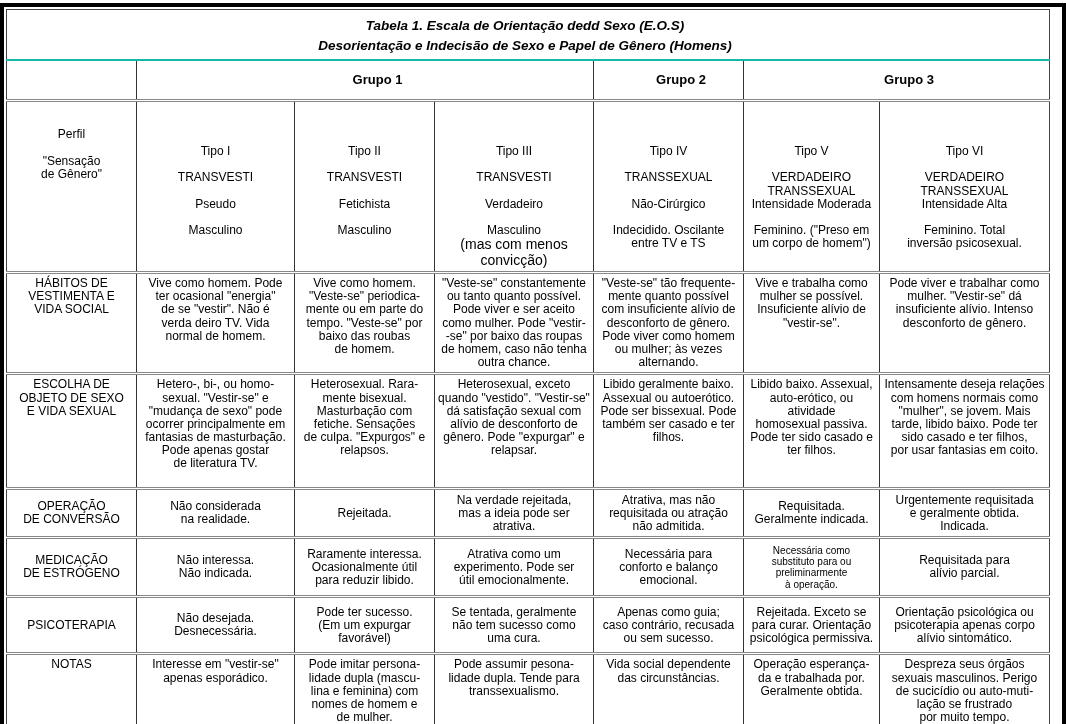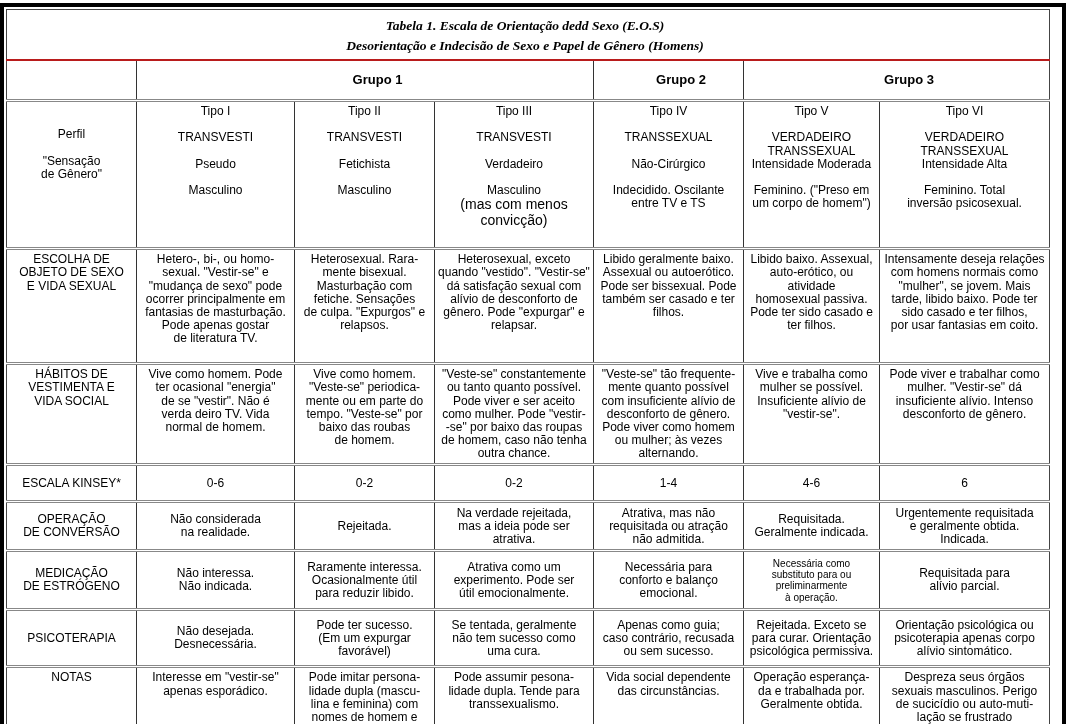--- a/index.html
+++ b/index.html
@@ -4,25 +4,25 @@
 <style>
   html,body{margin:0;padding:0;background:#fff;}
   body{font-family:"Liberation Sans","DejaVu Sans",sans-serif;color:#000;}
   .page{width:1054px;margin:3px auto;border:4px solid #000;padding:2px;background:#fff;}
   table{border-collapse:collapse;width:1043px;table-layout:fixed;border:1px solid #444;}
   td{border-left:1px solid #333;border-top:3px double #888;vertical-align:top;
      text-align:center;padding:3px 2px;font-size:12px;line-height:1.1;
      white-space:pre-line;overflow:hidden;}
   td:first-child{border-left:none;}
   tr.first td{border-top:none;}
-  tr.thinline td{border-top:2px solid #b91c1c;padding-left:27px;}
+  tr.thinline td{border-top:2px solid #14b8a6;padding-left:27px;}
   .titlecell{font-weight:bold;font-style:italic;font-size:13.5px;line-height:1.45;
-     text-align:center;padding:6px 8px 4px 2px;font-family:Liberation Serif, serif;}
+     text-align:center;padding:6px 8px 4px 2px;}
   .groupcell{font-weight:bold;font-size:13px;vertical-align:middle;}
-  .tipo{margin-bottom:13px;}
+  .tipo{margin-bottom:13px;margin-top:40px;}
   .vmid{vertical-align:middle;}
   .small{font-size:10px;line-height:1.12;}
   .xsmall{font-size:14px;line-height:1.1;}
   .labelpad{padding-top:26px;margin-left:9px;}
 </style>
 </head>
 <body>
 
 <div class="page">
 <table>
@@ -79,20 +79,59 @@
 Intensidade Moderada
 
 Feminino. ("Preso em
 um corpo de homem")</div></td>
     <td><div class="tipo">Tipo VI</div><div>VERDADEIRO
 TRANSSEXUAL
 Intensidade Alta
 
 Feminino. Total
 inversão psicosexual.</div></td>
+  </tr>
+
+  <tr>
+    <td height="82">HÁBITOS DE
+VESTIMENTA E
+VIDA SOCIAL</td>
+    <td>Vive como homem. Pode
+ter ocasional "energia"
+de se "vestir". Não é
+verda deiro TV. Vida
+normal de homem.</td>
+    <td>Vive como homem.
+"Veste-se" periodica-
+mente ou em parte do
+tempo. "Veste-se" por
+baixo das roubas
+de homem.</td>
+    <td>"Veste-se" constantemente
+ou tanto quanto possível.
+Pode viver e ser aceito
+como mulher. Pode "vestir-
+-se" por baixo das roupas
+de homem, caso não tenha
+outra chance.</td>
+    <td>"Veste-se" tão frequente-
+mente quanto possível
+com insuficiente alívio de
+desconforto de gênero.
+Pode viver como homem
+ou mulher; às vezes
+alternando.</td>
+    <td>Vive e trabalha como
+mulher se possível.
+Insuficiente alívio de
+"vestir-se".</td>
+    <td>Pode viver e trabalhar como
+mulher. "Vestir-se" dá
+insuficiente alívio. Intenso
+desconforto de gênero.</td>
   </tr>
 
   <tr>
     <td height="106">ESCOLHA DE
 OBJETO DE SEXO
 E VIDA SEXUAL</td>
     <td>Hetero-, bi-, ou homo-
 sexual. "Vestir-se" e
 "mudança de sexo" pode
 ocorrer principalmente em
@@ -122,68 +161,20 @@
 Pode ter sido casado e
 ter filhos.</td>
     <td>Intensamente deseja relações
 com homens normais como
 "mulher", se jovem. Mais
 tarde, libido baixo. Pode ter
 sido casado e ter filhos,
 por usar fantasias em coito.</td>
   </tr>
 
-  <tr>
-    <td height="82">HÁBITOS DE
-VESTIMENTA E
-VIDA SOCIAL</td>
-    <td>Vive como homem. Pode
-ter ocasional "energia"
-de se "vestir". Não é
-verda deiro TV. Vida
-normal de homem.</td>
-    <td>Vive como homem.
-"Veste-se" periodica-
-mente ou em parte do
-tempo. "Veste-se" por
-baixo das roubas
-de homem.</td>
-    <td>"Veste-se" constantemente
-ou tanto quanto possível.
-Pode viver e ser aceito
-como mulher. Pode "vestir-
--se" por baixo das roupas
-de homem, caso não tenha
-outra chance.</td>
-    <td>"Veste-se" tão frequente-
-mente quanto possível
-com insuficiente alívio de
-desconforto de gênero.
-Pode viver como homem
-ou mulher; às vezes
-alternando.</td>
-    <td>Vive e trabalha como
-mulher se possível.
-Insuficiente alívio de
-"vestir-se".</td>
-    <td>Pode viver e trabalhar como
-mulher. "Vestir-se" dá
-insuficiente alívio. Intenso
-desconforto de gênero.</td>
-  </tr>
-
-  <tr>
-    <td height="28" class="vmid">ESCALA KINSEY*</td>
-    <td class="vmid">0-6</td>
-    <td class="vmid">0-2</td>
-    <td class="vmid">0-2</td>
-    <td class="vmid">1-4</td>
-    <td class="vmid">4-6</td>
-    <td class="vmid">6</td>
-  </tr>
 
   <tr>
     <td height="40" class="vmid">OPERAÇÃO
 DE CONVERSÃO</td>
     <td class="vmid">Não considerada
 na realidade.</td>
     <td class="vmid">Rejeitada.</td>
     <td class="vmid">Na verdade rejeitada,
 mas a ideia pode ser
 atrativa.</td>

